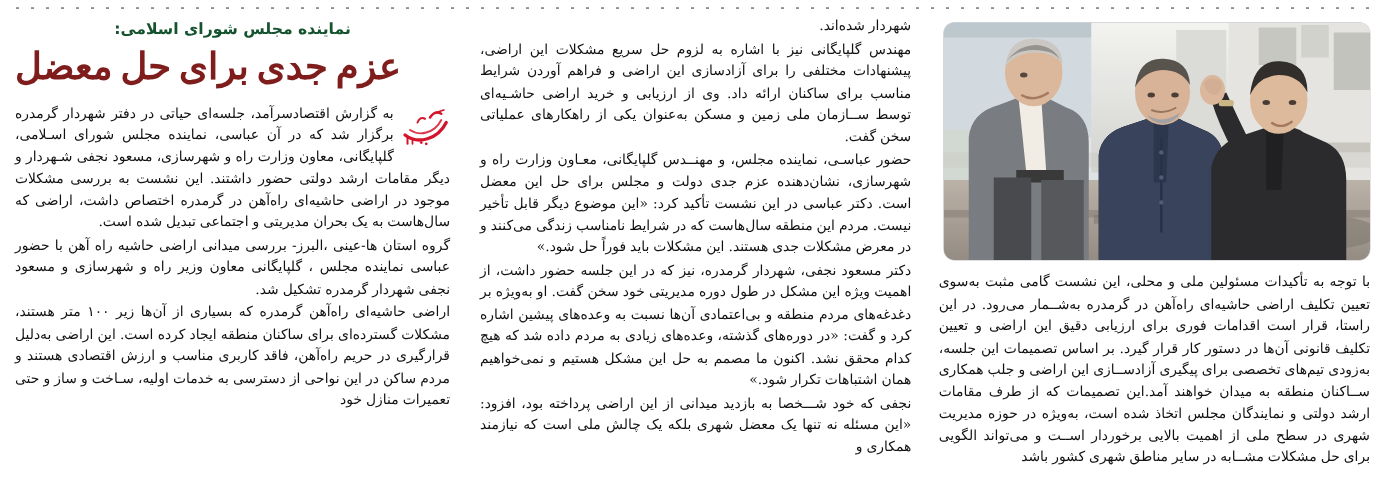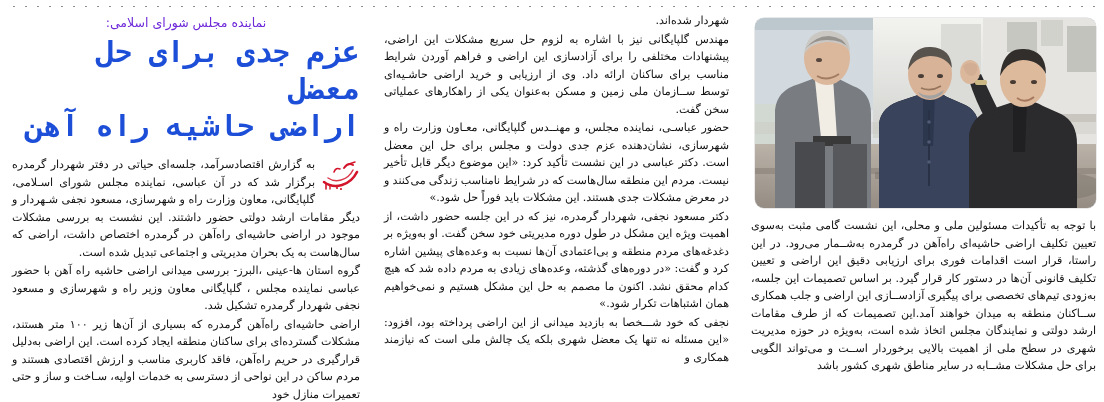--- a/index.html
+++ b/index.html
@@ -50,38 +50,38 @@
     position: relative;
     height: 390px;
   }
   .col-right { width: 374px; padding: 0 14px 0 12px; }
   .col-mid   { width: 365px; padding: 0 10px 0 10px; }
   .col-left  { width: 365px; padding: 0 8px 0 12px; }
 
   
   .kicker {
     font-family: "DejaVu Sans", "Liberation Sans", sans-serif;
-    font-weight: normal;
+    font-weight: bold;
     font-size: 12.5px;
     line-height: 1.25;
-    color: #6d28d9;
+    color: #14532d;
     text-align: center;
     letter-spacing: -0.2px;
     margin: 3px 0 5px 0;
     white-space: nowrap;
   }
 
   
   .headline {
-    font-family: Liberation Mono, monospace;
+    font-family: Liberation Serif, serif;
     font-weight: bold;
     font-size: 29.5px;
     line-height: 1.26;
-    color: #1d4ed8;
-    text-align: right;
+    color: #7f1d1d;
+    text-align: left;
     letter-spacing: -1.1px;
     margin: 0 0 9px 0;
     word-spacing: -1px;
   }
   .headline .hl-line { display: block; }
   .headline .hl-line-3 { }
 
   
   .body-text {
     font-family: "DejaVu Serif", "Liberation Serif", serif;
@@ -234,21 +234,20 @@
         <p>نجفی که خود شـــخصا به بازدید میدانی از این اراضی پرداخته بود، افزود: «این مسئله نه تنها یک معضل شهری بلکه یک چالش ملی است که نیازمند همکاری و</p>
       </div>
     </div>
 
     <div class="col col-right">
 
       <div class="kicker">نماینده مجلس شورای اسلامی:</div>
 
       <h1 class="headline">
         <span class="hl-line">عزم جدی برای حل معضل</span>
-        <span class="hl-line">اراضی حاشیه راه آهن</span>
       </h1>
 
       <div class="body-text lead-wrap">
         <span class="logo-mark">
           <svg width="40" height="36" viewBox="0 0 40 36" aria-hidden="true">
             <g fill="none" stroke="#d3142b" stroke-linecap="round" stroke-linejoin="round">
               <path d="M4 24 Q12 30 22 27 Q32 24 37 14" stroke-width="2.6"></path>
               <path d="M8 20 Q14 24 21 22 Q29 20 33 12" stroke-width="1.5" opacity="0.85"></path>
               <path d="M24 10 Q28 4 33 7" stroke-width="2"></path>
               <path d="M14 14 Q16 9 20 11" stroke-width="1.6"></path>

